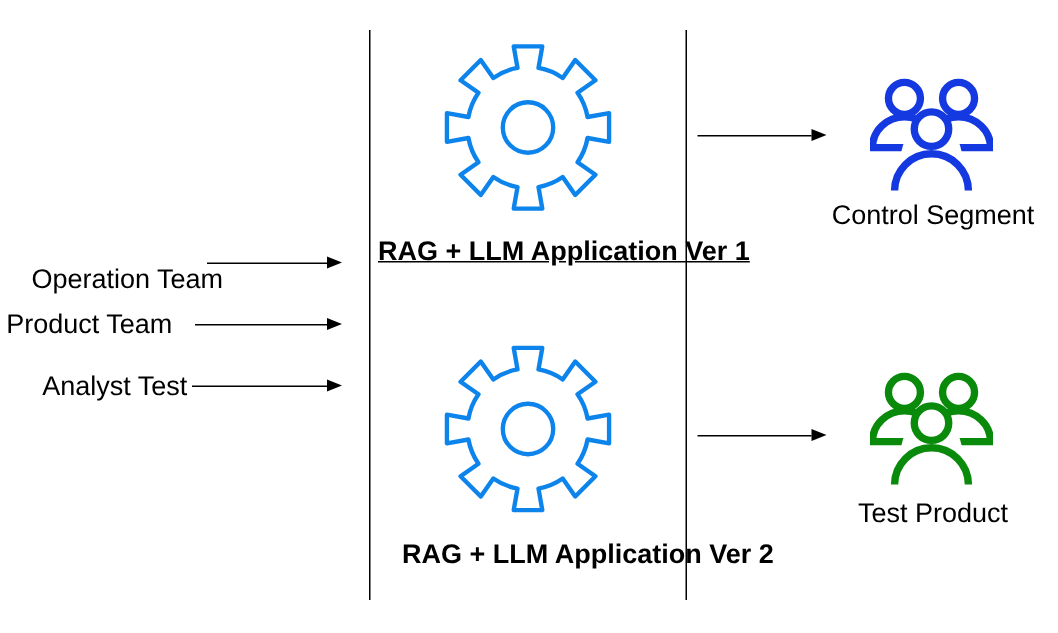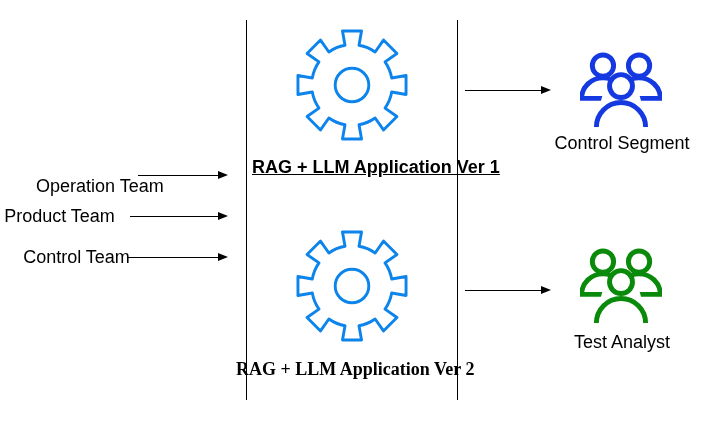--- a/index.html
+++ b/index.html
@@ -17,23 +17,23 @@
   .arrow .head{width:0;height:0;border-left:10px solid #000;border-top:4px solid transparent;border-bottom:4px solid transparent;}
   .icon-box{position:absolute;}
   svg{display:block;}
 </style>
 </head>
 <body>
 
 <div class="divider" style="left:246px;"></div>
 <div class="divider" style="left:457px;"></div>
 
-<div class="label" style="left:36px;top:168px;width:111px;margin-top:11px;">Operation Team</div>
+<div class="label" style="left:21px;top:168px;width:111px;margin-top:11px;">Operation Team</div>
 <div class="label" style="left:4px;top:209px;width:111px;">Product Team</div>
-<div class="label" style="left:21px;top:250px;width:111px;">Control Team</div>
+<div class="label" style="left:21px;top:250px;width:111px;">Analyst Test</div>
 
 <div class="arrow" style="left:138px;top:175px;width:90px;">
     <div class="shaft"></div>
     <div class="head"></div>
   </div>
 <div class="arrow" style="left:130px;top:216px;width:98px;">
     <div class="shaft"></div>
     <div class="head"></div>
   </div>
 <div class="arrow" style="left:128px;top:257px;width:100px;">
@@ -53,21 +53,21 @@
 <div class="icon-box" style="left:296px;top:230px;">
   <svg width="112" height="112" viewBox="0 0 100 100">
     <g fill="#fff" stroke-width="2.6" stroke-linejoin="round" stroke="#0d84ec">
       <path d="M43.75,14.55 L41.49,1.74 L58.51,1.74 L56.25,14.55 A36,36 0 0 1 70.65,20.51 L78.11,9.86 L90.14,21.89 L79.49,29.35 A36,36 0 0 1 85.45,43.75 L98.26,41.49 L98.26,58.51 L85.45,56.25 A36,36 0 0 1 79.49,70.65 L90.14,78.11 L78.11,90.14 L70.65,79.49 A36,36 0 0 1 56.25,85.45 L58.51,98.26 L41.49,98.26 L43.75,85.45 A36,36 0 0 1 29.35,79.49 L21.89,90.14 L9.86,78.11 L20.51,70.65 A36,36 0 0 1 14.55,56.25 L1.74,58.51 L1.74,41.49 L14.55,43.75 A36,36 0 0 1 20.51,29.35 L9.86,21.89 L21.89,9.86 L29.35,20.51 A36,36 0 0 1 43.75,14.55 Z"></path>
       <circle cx="50" cy="50" r="15" fill="none"></circle>
     </g>
   </svg>
 </div>
 
 <div class="label bold" style="left:252px;top:160px;width:200px;text-decoration:underline;">RAG + LLM Application Ver 1</div>
-<div class="label bold" style="left:236px;top:362px;width:200px;font-family:Liberation Serif, serif;">RAG + LLM Application Ver 2</div>
+<div class="label bold" style="left:268px;top:362px;width:200px;">RAG + LLM Application Ver 2</div>
 
 <div class="arrow" style="left:465px;top:90px;width:86px;">
     <div class="shaft"></div>
     <div class="head"></div>
   </div>
 <div class="arrow" style="left:465px;top:290px;width:86px;">
     <div class="shaft"></div>
     <div class="head"></div>
   </div>
 
@@ -93,13 +93,13 @@
       <path d="M2,57 a26,25 0 0 1 52,0 Z" fill="#fff"></path>
       <path d="M46,57 a26,25 0 0 1 52,0 Z" fill="#fff"></path>
       <ellipse cx="50" cy="66" rx="25" ry="29" fill="#fff" stroke="none"></ellipse>
       <circle cx="50" cy="42" r="14" fill="#fff"></circle>
       <path d="M20,92 a30,30 0 0 1 60,0" fill="#fff"></path>
     </g>
   </svg>
 </div>
 
 <div class="label" style="left:542px;top:136px;width:160px;">Control Segment</div>
-<div class="label" style="left:542px;top:335px;width:160px;">Test Analyst</div>
+<div class="label" style="left:542px;top:335px;width:160px;">Test Product</div>
 
 </body></html>

